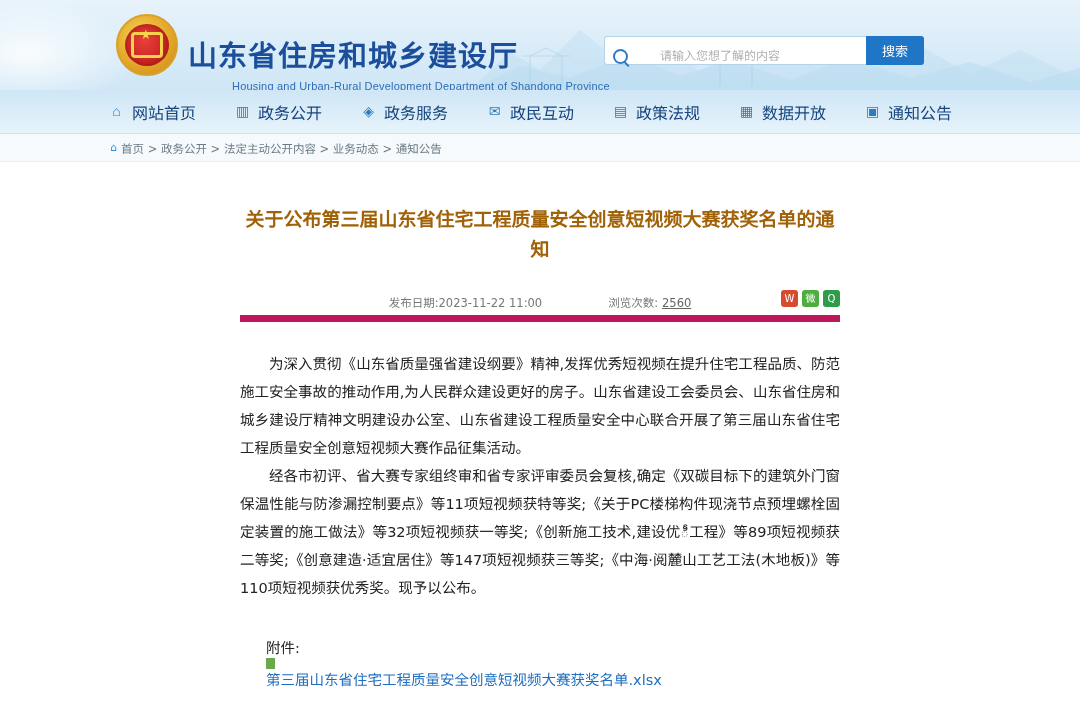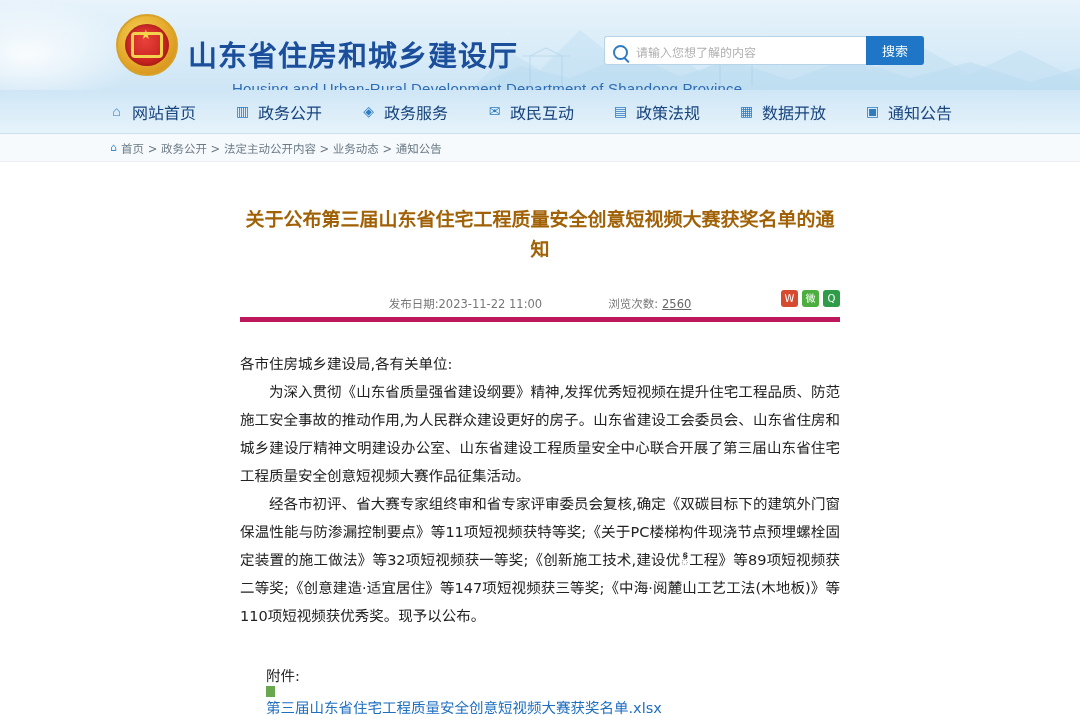--- a/index.html
+++ b/index.html
@@ -62,21 +62,21 @@
   .site-title .cn {
     font-family: "DejaVu Sans", "Liberation Sans", sans-serif;
     font-size: 29px;
     font-weight: 700;
     letter-spacing: 1px;
     color: #1b4f9c;
     white-space: nowrap;
   }
   .site-title .en {
     margin-top: 6px;
-    font-size: 15px;
+    font-size: 11px;
     color: #2f6db5;
     letter-spacing: .2px;
     white-space: nowrap;
     padding-left: 44px;
   }
 
   
   .search-wrap {
     position: absolute;
     left: 604px; top: 36px;
@@ -85,22 +85,23 @@
     height: 29px;
   }
   .search-box {
     width: 262px;
     height: 29px;
     background: #ffffff;
     border: 1px solid #b7d3e8;
     border-right: none;
     border-radius: 3px 0 0 3px;
     display: flex;
-    align-items: flex-start;
-    padding: 8px 8px;
+    align-items: flex-end;
+    padding: 0 8px;
+    gap: 24px;
   }
   .search-icon {
     width: 15px; height: 15px;
     border: 2px solid #2f7bc4;
     border-radius: 50%;
     position: relative;
     flex: 0 0 auto;
     margin-right: 6px;
   }
   .search-icon::after {
@@ -199,21 +200,21 @@
     text-align: center;
     font-size: 19px;
     font-weight: 700;
     color: #a16207;
     line-height: 30px;
     font-family: "DejaVu Sans", sans-serif;
   }
   .meta {
     margin-top: 24px;
     height: 34px;
-    border-bottom: 5px solid #be185d;
+    border-bottom: 7px solid #be185d;
     display: flex;
     align-items: center;
     justify-content: center;
     position: relative;
     font-size: 11.5px;
     color: #777;
     font-family: "DejaVu Sans", sans-serif;
   }
   .meta .date { margin-right: 66px; }
   .meta .views .count { color: #666; margin-left: 4px; text-decoration: underline; }
@@ -357,21 +358,20 @@
         <span>浏览次数:</span><span class="count">2560</span>
       </span>
       <span class="share">
         <span class="s1">W</span>
         <span class="s2">微</span>
         <span class="s3">Q</span>
       </span>
     </div>
 
     <div class="content">
-      <p>各市住房城乡建设局,各有关单位:</p>
       <p class="indent">为深入贯彻《山东省质量强省建设纲要》精神,发挥优秀短视频在提升住宅工程品质、防范施工安全事故的推动作用,为人民群众建设更好的房子。山东省建设工会委员会、山东省住房和城乡建设厅精神文明建设办公室、山东省建设工程质量安全中心联合开展了第三届山东省住宅工程质量安全创意短视频大赛作品征集活动。</p>
       <p class="indent">经各市初评、省大赛专家组终审和省专家评审委员会复核,确定《双碳目标下的建筑外门窗保温性能与防渗漏控制要点》等11项短视频获特等奖;《关于PC楼梯构件现浇节点预埋螺栓固定装置的施工做法》等32项短视频获一等奖;《创新施工技术,建设优ీ工程》等89项短视频获二等奖;《创意建造·适宜居住》等147项短视频获三等奖;《中海·阅麓山工艺工法(木地板)》等110项短视频获优秀奖。现予以公布。</p>
     </div>
 
     <div class="attach">
       <span class="label">附件:</span>
       <span class="file-ico"></span>
       <a class="file-link" href="#">第三届山东省住宅工程质量安全创意短视频大赛获奖名单.xlsx</a>
     </div>
 

